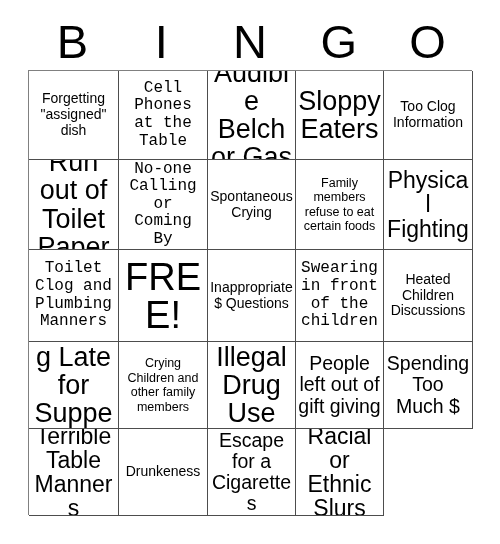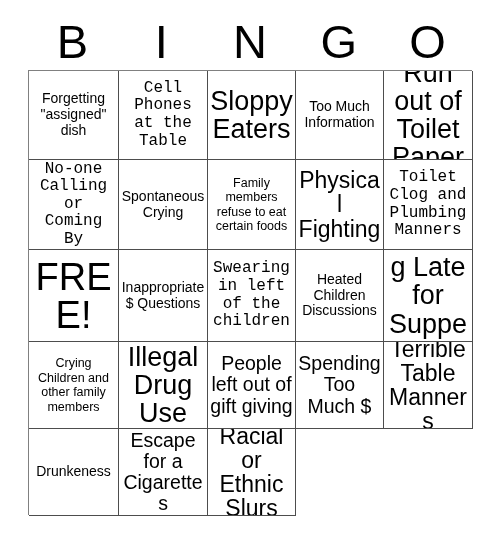--- a/index.html
+++ b/index.html
@@ -103,24 +103,27 @@
   </div>
 
   <div id="bingo-grid">
       <div class="bingo-cell">
         <span class="cell-text fs-s">Forgetting "assigned" dish</span>
       </div>
       <div class="bingo-cell">
         <span class="cell-text fs-m">Cell Phones at the Table</span>
       </div>
       <div class="bingo-cell">
+        <span class="cell-text fs-xxl">Audible Belch or Gas</span>
+      </div>
+      <div class="bingo-cell">
         <span class="cell-text fs-xxl">Sloppy Eaters</span>
       </div>
       <div class="bingo-cell">
-        <span class="cell-text fs-s">Too Much Information</span>
+        <span class="cell-text fs-s">Too Clog Information</span>
       </div>
       <div class="bingo-cell">
         <span class="cell-text fs-xxl">Run out of Toilet Paper</span>
       </div>
       <div class="bingo-cell">
         <span class="cell-text fs-m">No-one Calling or Coming By</span>
       </div>
       <div class="bingo-cell">
         <span class="cell-text fs-s">Spontaneous Crying</span>
       </div>
@@ -133,21 +136,21 @@
       <div class="bingo-cell">
         <span class="cell-text fs-m">Toilet Clog and Plumbing Manners</span>
       </div>
       <div class="bingo-cell">
         <span class="cell-text fs-free">FREE!</span>
       </div>
       <div class="bingo-cell">
         <span class="cell-text fs-s">Inappropriate $ Questions</span>
       </div>
       <div class="bingo-cell">
-        <span class="cell-text fs-m">Swearing in left of the children</span>
+        <span class="cell-text fs-m">Swearing in front of the children</span>
       </div>
       <div class="bingo-cell">
         <span class="cell-text fs-s">Heated Children Discussions</span>
       </div>
       <div class="bingo-cell">
         <span class="cell-text fs-xxl">Arriving Late for Supper</span>
       </div>
       <div class="bingo-cell">
         <span class="cell-text fs-xs">Crying Children and other family members</span>
       </div>

